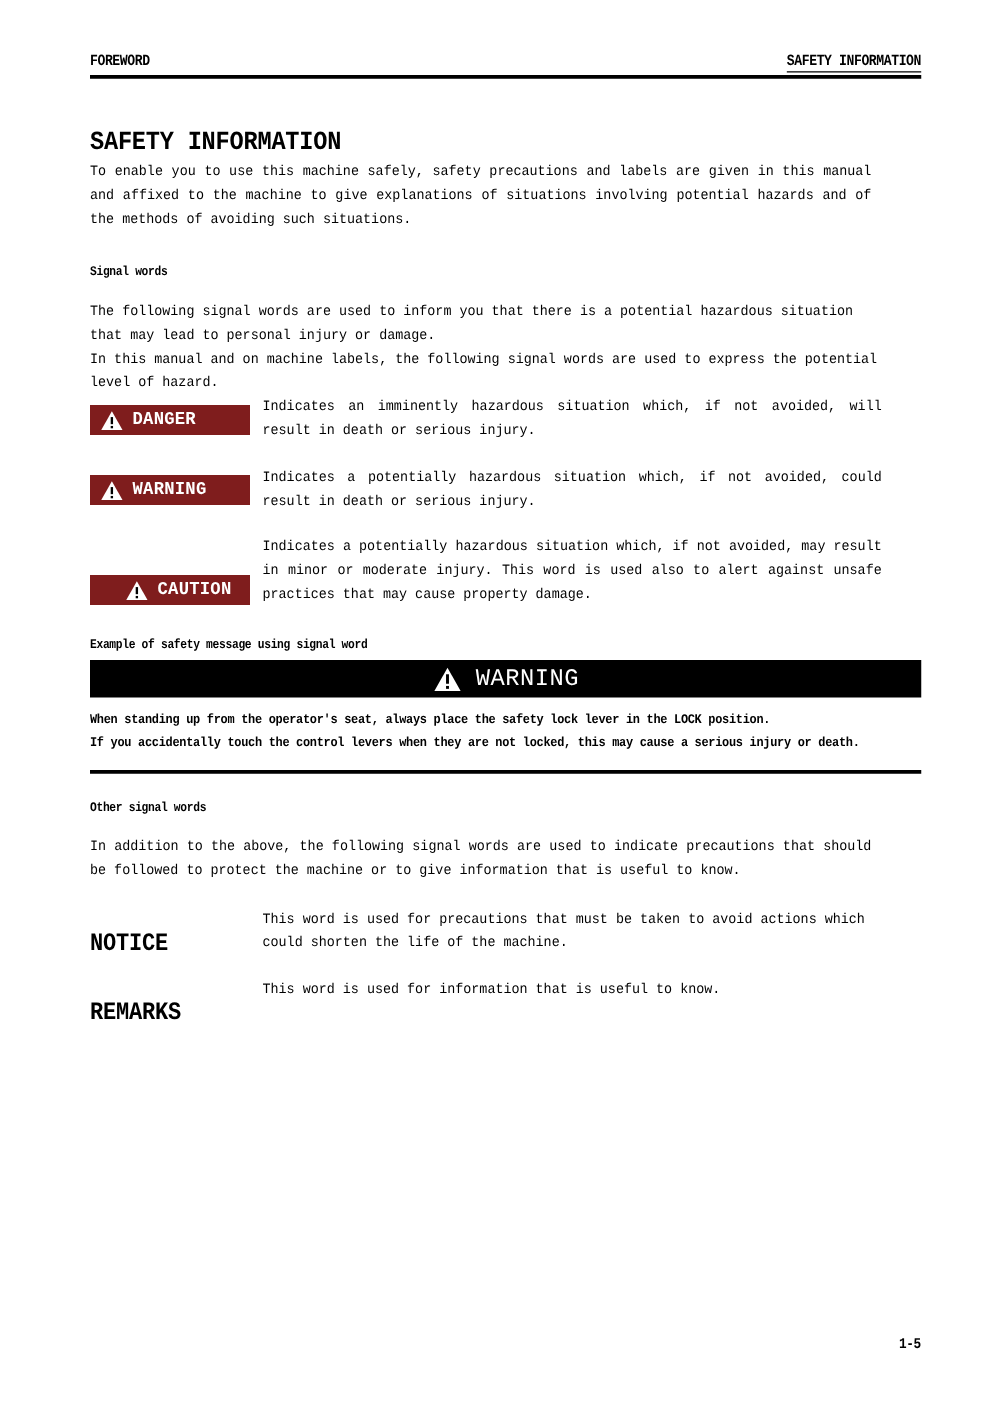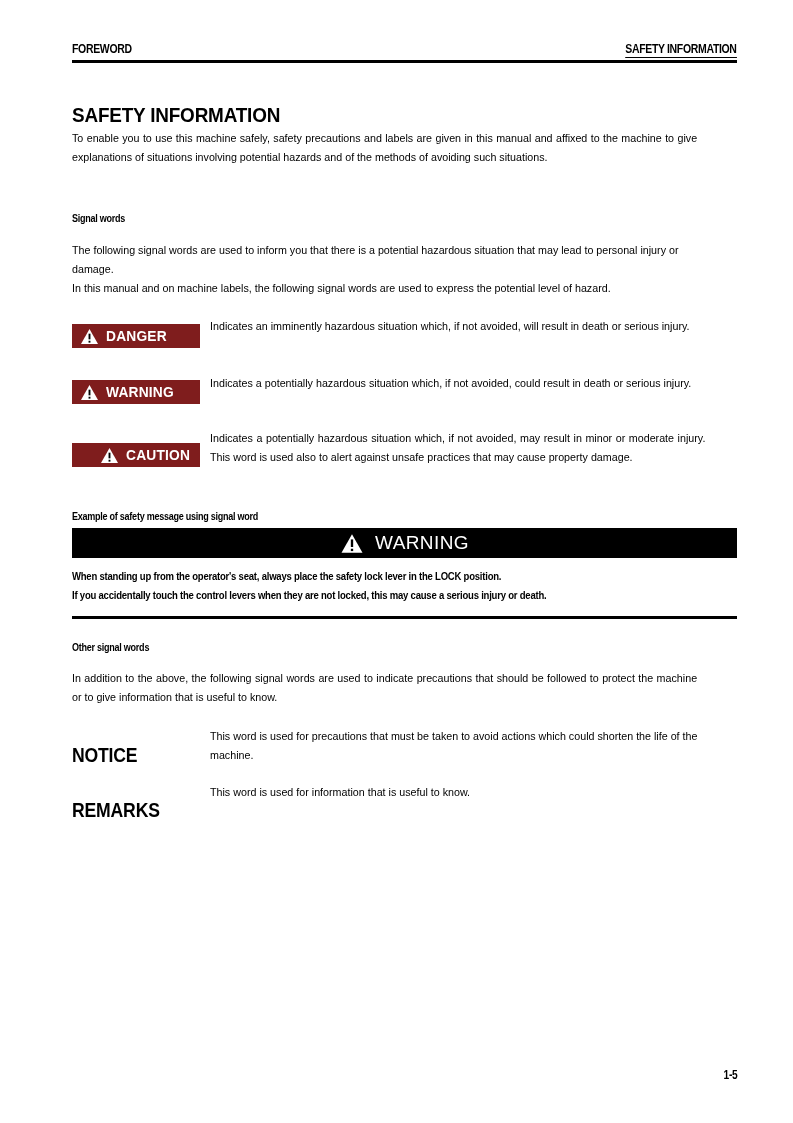--- a/index.html
+++ b/index.html
@@ -10,20 +10,21 @@
   body {
     font-family: "Liberation Sans", sans-serif;
     color: #000000;
   }
   .page {
     position: relative;
     width: 793px;
     height: 1123px;
     background: #ffffff;
     overflow: hidden;
+    font-family: Liberation Mono, monospace;
   }
   .content {
     position: absolute;
     left: 72px;
     top: 0;
     width: 665px;
     height: 1123px;
   }
 
   
@@ -259,21 +260,21 @@
     <div class="badge" style="left:0; top:380px;">
       <svg class="tri" viewBox="0 0 20 18">
         <polygon points="10,1 19,17 1,17" fill="#ffffff"></polygon>
         <rect x="9" y="6" width="2" height="6" fill="#000000"></rect>
         <rect x="9" y="13.5" width="2" height="2" fill="#000000"></rect>
       </svg>
       <span class="blabel">WARNING</span>
     </div>
     <div class="badge-desc" style="top:374px;">Indicates a potentially hazardous situation which, if not avoided, could  result in death or serious injury.</div>
 
-    <div class="badge" style="left:0; top:443px;padding-left:28px;">
+    <div class="badge" style="left:0; top:460px;padding-left:28px;">
       <svg class="tri" viewBox="0 0 20 18">
         <polygon points="10,1 19,17 1,17" fill="#ffffff"></polygon>
         <rect x="9" y="6" width="2" height="6" fill="#000000"></rect>
         <rect x="9" y="13.5" width="2" height="2" fill="#000000"></rect>
       </svg>
       <span class="blabel">CAUTION</span>
     </div>
     <div class="badge-desc" style="top:429px;">Indicates a potentially hazardous situation which, if not avoided, may result in minor or moderate injury.  This word is used also to alert against unsafe practices that may cause property damage.</div>
 
     <div class="subhead" style="top:510px;">Example of safety message using signal word</div>

